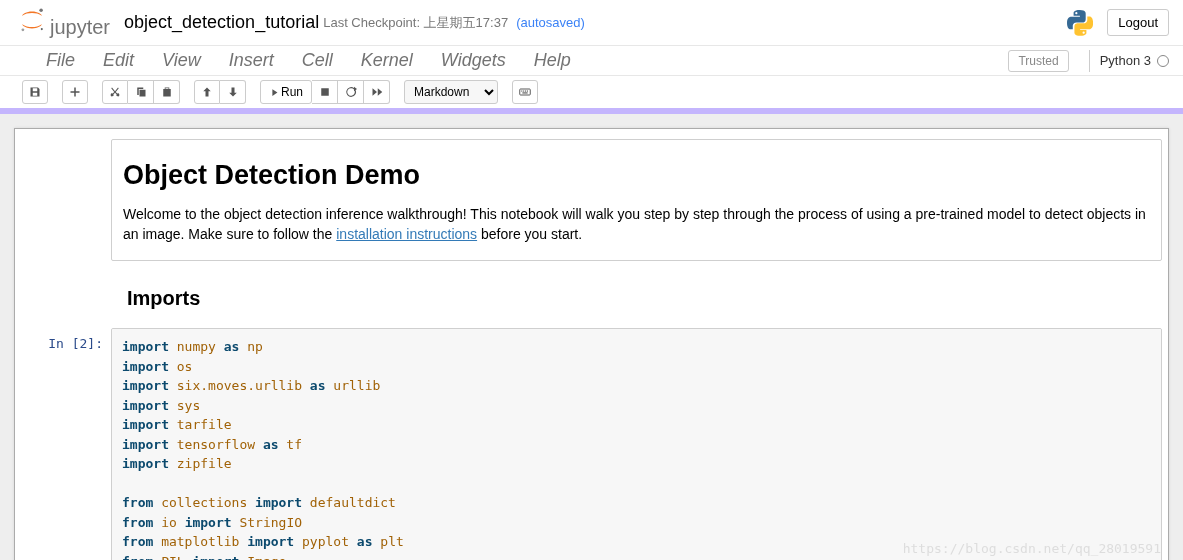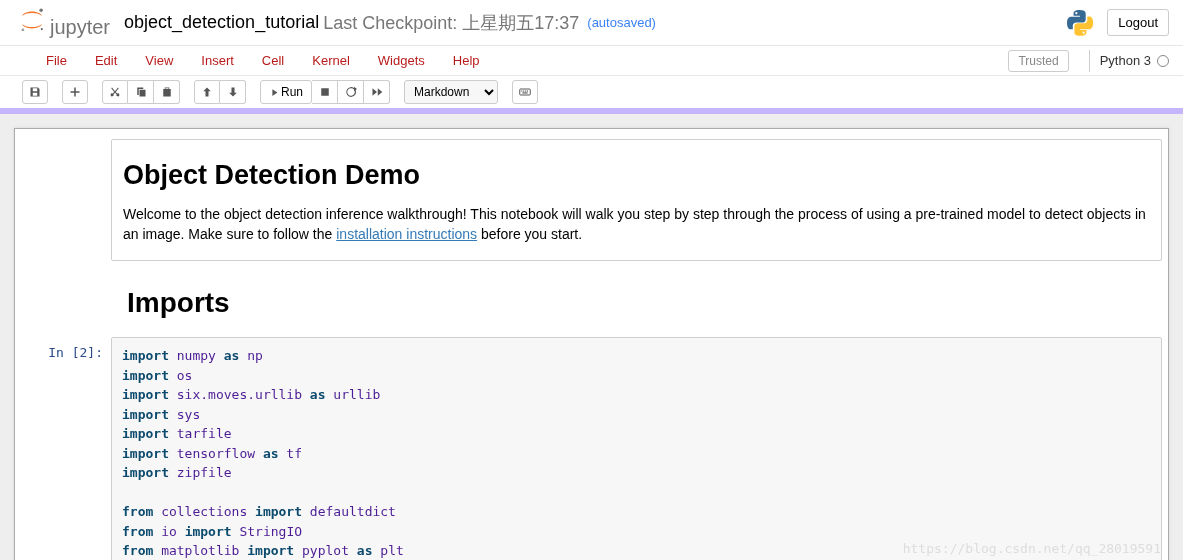--- a/index.html
+++ b/index.html
@@ -3,29 +3,29 @@
   <meta charset="utf-8">
   <style>
     * { box-sizing: border-box; margin: 0; padding: 0; }
     body { font-family: "Helvetica Neue", Helvetica, Arial, sans-serif; font-size: 13px; color: #000; background: #fff; }
     
     .header { display: flex; align-items: center; padding: 6px 14px 6px 18px; border-bottom: 1px solid #e7e7e7; }
     .logo { display: flex; align-items: baseline; cursor: pointer; }
     .logo-icon { width: 28px; height: 28px; margin-right: 4px; }
     .logo-text { font-size: 20px; color: #757575; font-weight: normal; letter-spacing: 0px; }
     .nb-name { font-size: 18px; color: #000; margin-left: 14px; font-weight: normal; }
-    .checkpoint-text { font-size: 18px; color: #777; margin-left: 4px; }
+    .checkpoint-text { font-size: 13px; color: #777; margin-left: 4px; }
     .autosave { font-size: 13px; color: #3b82f6; margin-left: 8px; }
     .header-right { margin-left: auto; display: flex; align-items: center; gap: 14px; }
     .py-icon { width: 26px; height: 26px; }
     .logout-btn { border: 1px solid #ccc; background: #fff; padding: 5px 10px; border-radius: 3px; font-size: 13px; cursor: pointer; }
     
     .menubar { display: flex; align-items: center; padding: 0 8px; border-bottom: 1px solid #e7e7e7; height: 30px; }
     .menu-inner { display: flex; margin-left: 24px; }
-    .menu-item { padding: 6px 14px; color: #b91c1c; font-size: 13px; cursor: pointer; }
+    .menu-item { padding: 6px 14px; color: #737373; font-size: 18px; cursor: pointer; font-style: italic; }
     .menubar-right { margin-left: auto; display: flex; align-items: center; gap: 20px; padding-right: 6px; }
     .trusted { border: 1px solid #ccc; color: #888; padding: 3px 9px; border-radius: 3px; font-size: 12px; background: #fff; }
     .kernel-name { font-size: 13px; color: #333; padding-left: 10px; border-left: 1px solid #ccc; display: flex; align-items: center; gap: 6px; height: 22px; }
     .kernel-circle { width: 12px; height: 12px; border: 1.5px solid #888; border-radius: 50%; display: inline-block; }
     
     .toolbar { display: flex; align-items: center; padding: 4px 6px 4px 22px; border-bottom: 6px solid #c4b5fd; gap: 4px; }
     .tb-group { display: flex; gap: 0; }
     .tb-btn { border: 1px solid #ccc; background: #fff; height: 24px; min-width: 26px; padding: 0 6px; display: flex; align-items: center; justify-content: center; font-size: 12px; cursor: pointer; }
     .tb-group .tb-btn:not(:first-child) { border-left: none; }
     .tb-group .tb-btn:first-child { border-top-left-radius: 3px; border-bottom-left-radius: 3px; }
@@ -41,27 +41,27 @@
     .cell { display: flex; padding: 4px 0; }
     .cell.selected .input-area { border-left: 5px solid #42a5f5; }
     .prompt { width: 90px; text-align: right; padding: 8px 8px 0 0; font-family: monospace; font-size: 13px; color: #303F9F; flex-shrink: 0; }
     .prompt.in { color: #2a4a8a; }
     .input-area { flex: 1; border: 1px solid #cfcfcf; border-radius: 2px; background: #fff; }
     .cell.md-render .input-area { border: 1px solid #cfcfcf; padding: 16px 14px; }
     .cell.md-render.selected .input-area { padding: 16px 14px 16px 11px; }
     .cell.md-unselected .input-area { border: none; }
     
     .md-h1 { font-size: 27px; font-weight: bold; margin: 4px 0 14px 0; }
-    .md-h2 { font-size: 28px; font-weight: bold; margin: 18px 0 10px 0; padding-left: 2px; }
+    .md-h2 { font-size: 20px; font-weight: bold; margin: 18px 0 10px 0; padding-left: 2px; }
     .md-p { font-size: 14px; line-height: 1.4; color: #000; }
     .md-link { color: #337ab7; text-decoration: underline; }
     
     .code-area { font-family: "SimSun", Consolas, monospace; font-size: 13px; padding: 8px 10px; line-height: 1.5; white-space: pre; background: #f7f7f7; border-radius: 2px; }
     .code-area .kw { color: #0c4a6e; font-weight: bold; }
-    .code-area .nm { color: #4c1d95; }
+    .code-area .nm { color: #a16207; }
     
     .watermark { position: fixed; bottom: 4px; right: 22px; font-family: monospace; font-size: 13px; color: #ddd; pointer-events: none; }
     
     svg.icon { width: 12px; height: 12px; }
   </style>
 </head>
 <body>
 
 <div class="header">
   <div class="logo">

